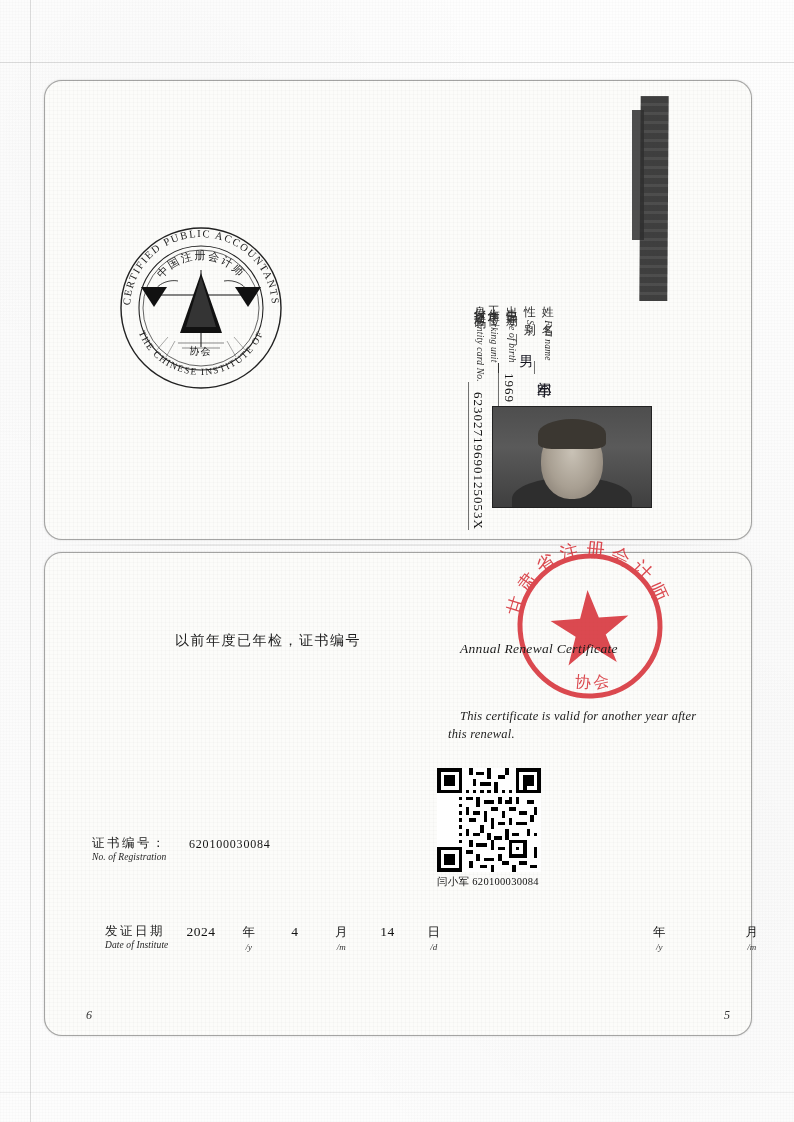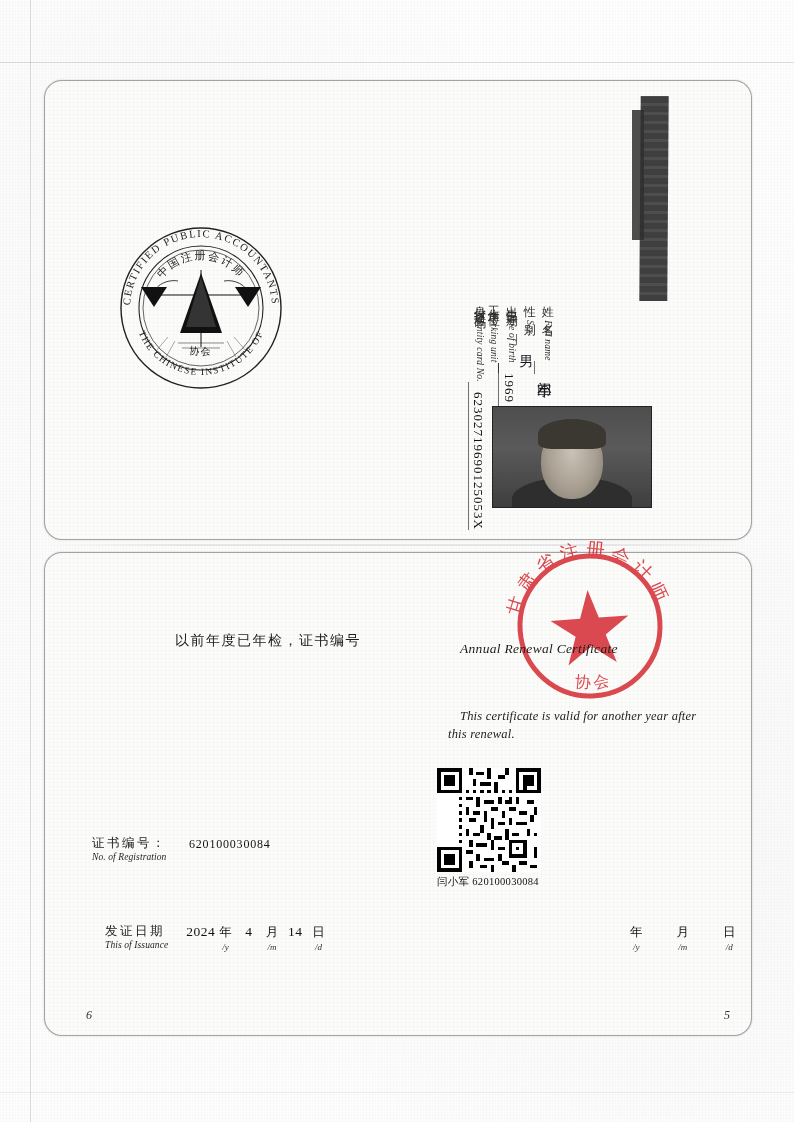--- a/index.html
+++ b/index.html
@@ -317,20 +317,21 @@
   #row-institute .fvalue { padding-left: 12px; }
   #row-issue { left: 80px; top: 924px; margin-left: 25px; }
 
   .date-line {
     display: flex;
     align-items: baseline;
     padding-left: 18px;
     font-size: 13px;
     color: #131313;
     white-space: nowrap;
+    gap: 23px;
   }
   .date-num {
     font-size: 13.5px;
     letter-spacing: 0.5px;
   }
   .date-cn {
     font-size: 12.5px;
     margin: 0 3px;
   }
   .date-en {
@@ -638,21 +639,21 @@
       <span class="cn">证书编号：</span>
       <span class="en">No. of Registration</span>
     </div>
     <div class="fvalue">620100030084</div>
   </div>
 
 
   <div class="frow" id="row-issue">
     <div class="flabel">
       <span class="cn">发证日期</span>
-      <span class="en">This of Issuance</span>
+      <span class="en">Date of Institute</span>
     </div>
     <div class="date-line">
       <span class="date-num gapnum">2024</span>
       <span class="date-unit">
         <span class="date-cn">年</span>
         <span class="date-en">/y</span>
       </span>
       <span class="date-num gapnum">4</span>
       <span class="date-unit">
         <span class="date-cn">月</span>

